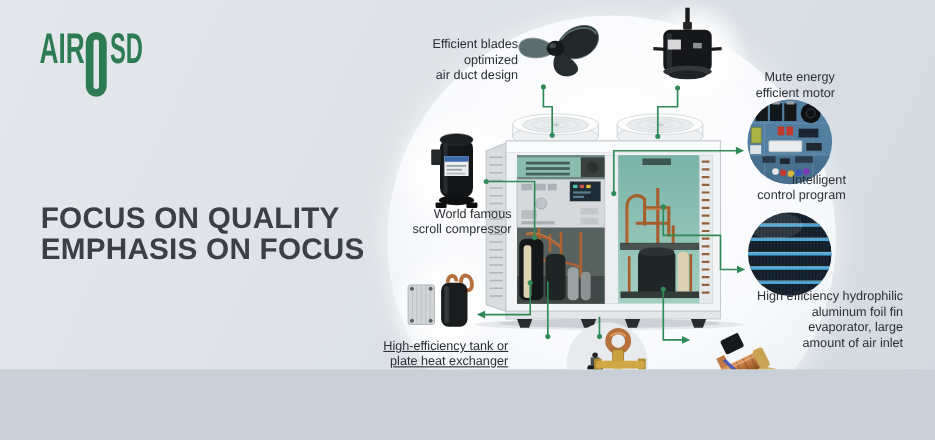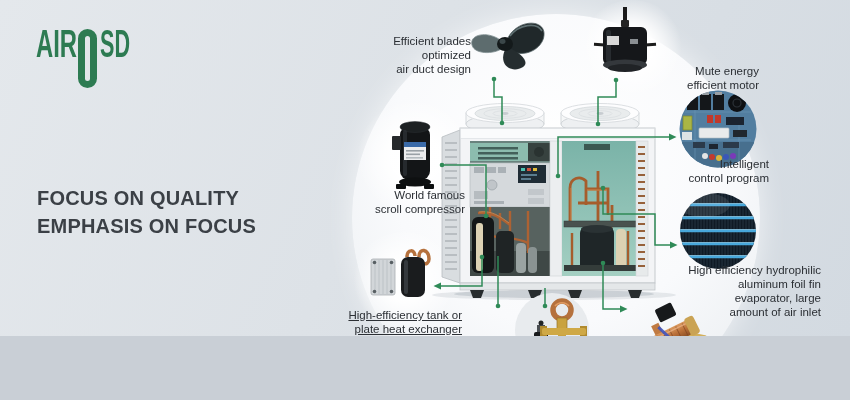--- a/index.html
+++ b/index.html
@@ -15,21 +15,21 @@
     box-shadow:0 0 28px rgba(255,255,255,.65);
   }
   .glow{
     position:absolute;border-radius:50%;
     background:radial-gradient(circle, rgba(255,255,255,.95) 30%, rgba(255,255,255,0) 72%);
   }
   .logo-svg{position:absolute;left:36px;top:22px;overflow:visible;}
   .logo-svg text{font-family:"Liberation Sans","DejaVu Sans",sans-serif;font-weight:bold;fill:var(--logo-green);}
   .headline{
     position:absolute;left:37px;top:184px;
-    font-size:20px;font-weight:700;line-height:28px;letter-spacing:.2px;color:#3b4046;
+    font-size:27px;font-weight:700;line-height:28px;letter-spacing:.2px;color:#3b4046;
   }
   .label{
     position:absolute;font-size:11.5px;line-height:1.22;color:#2b2f34;
     text-align:right;white-space:pre-line;
   }
   .icon{position:absolute;overflow:visible;}
   .connectors{position:absolute;left:0;top:0;pointer-events:none;}
   .connectors path.line{stroke:var(--accent);stroke-width:1.5;fill:none;}
   .connectors circle.dot{fill:var(--accent);}
   .connectors path.arrow{fill:var(--accent);stroke:none;}

